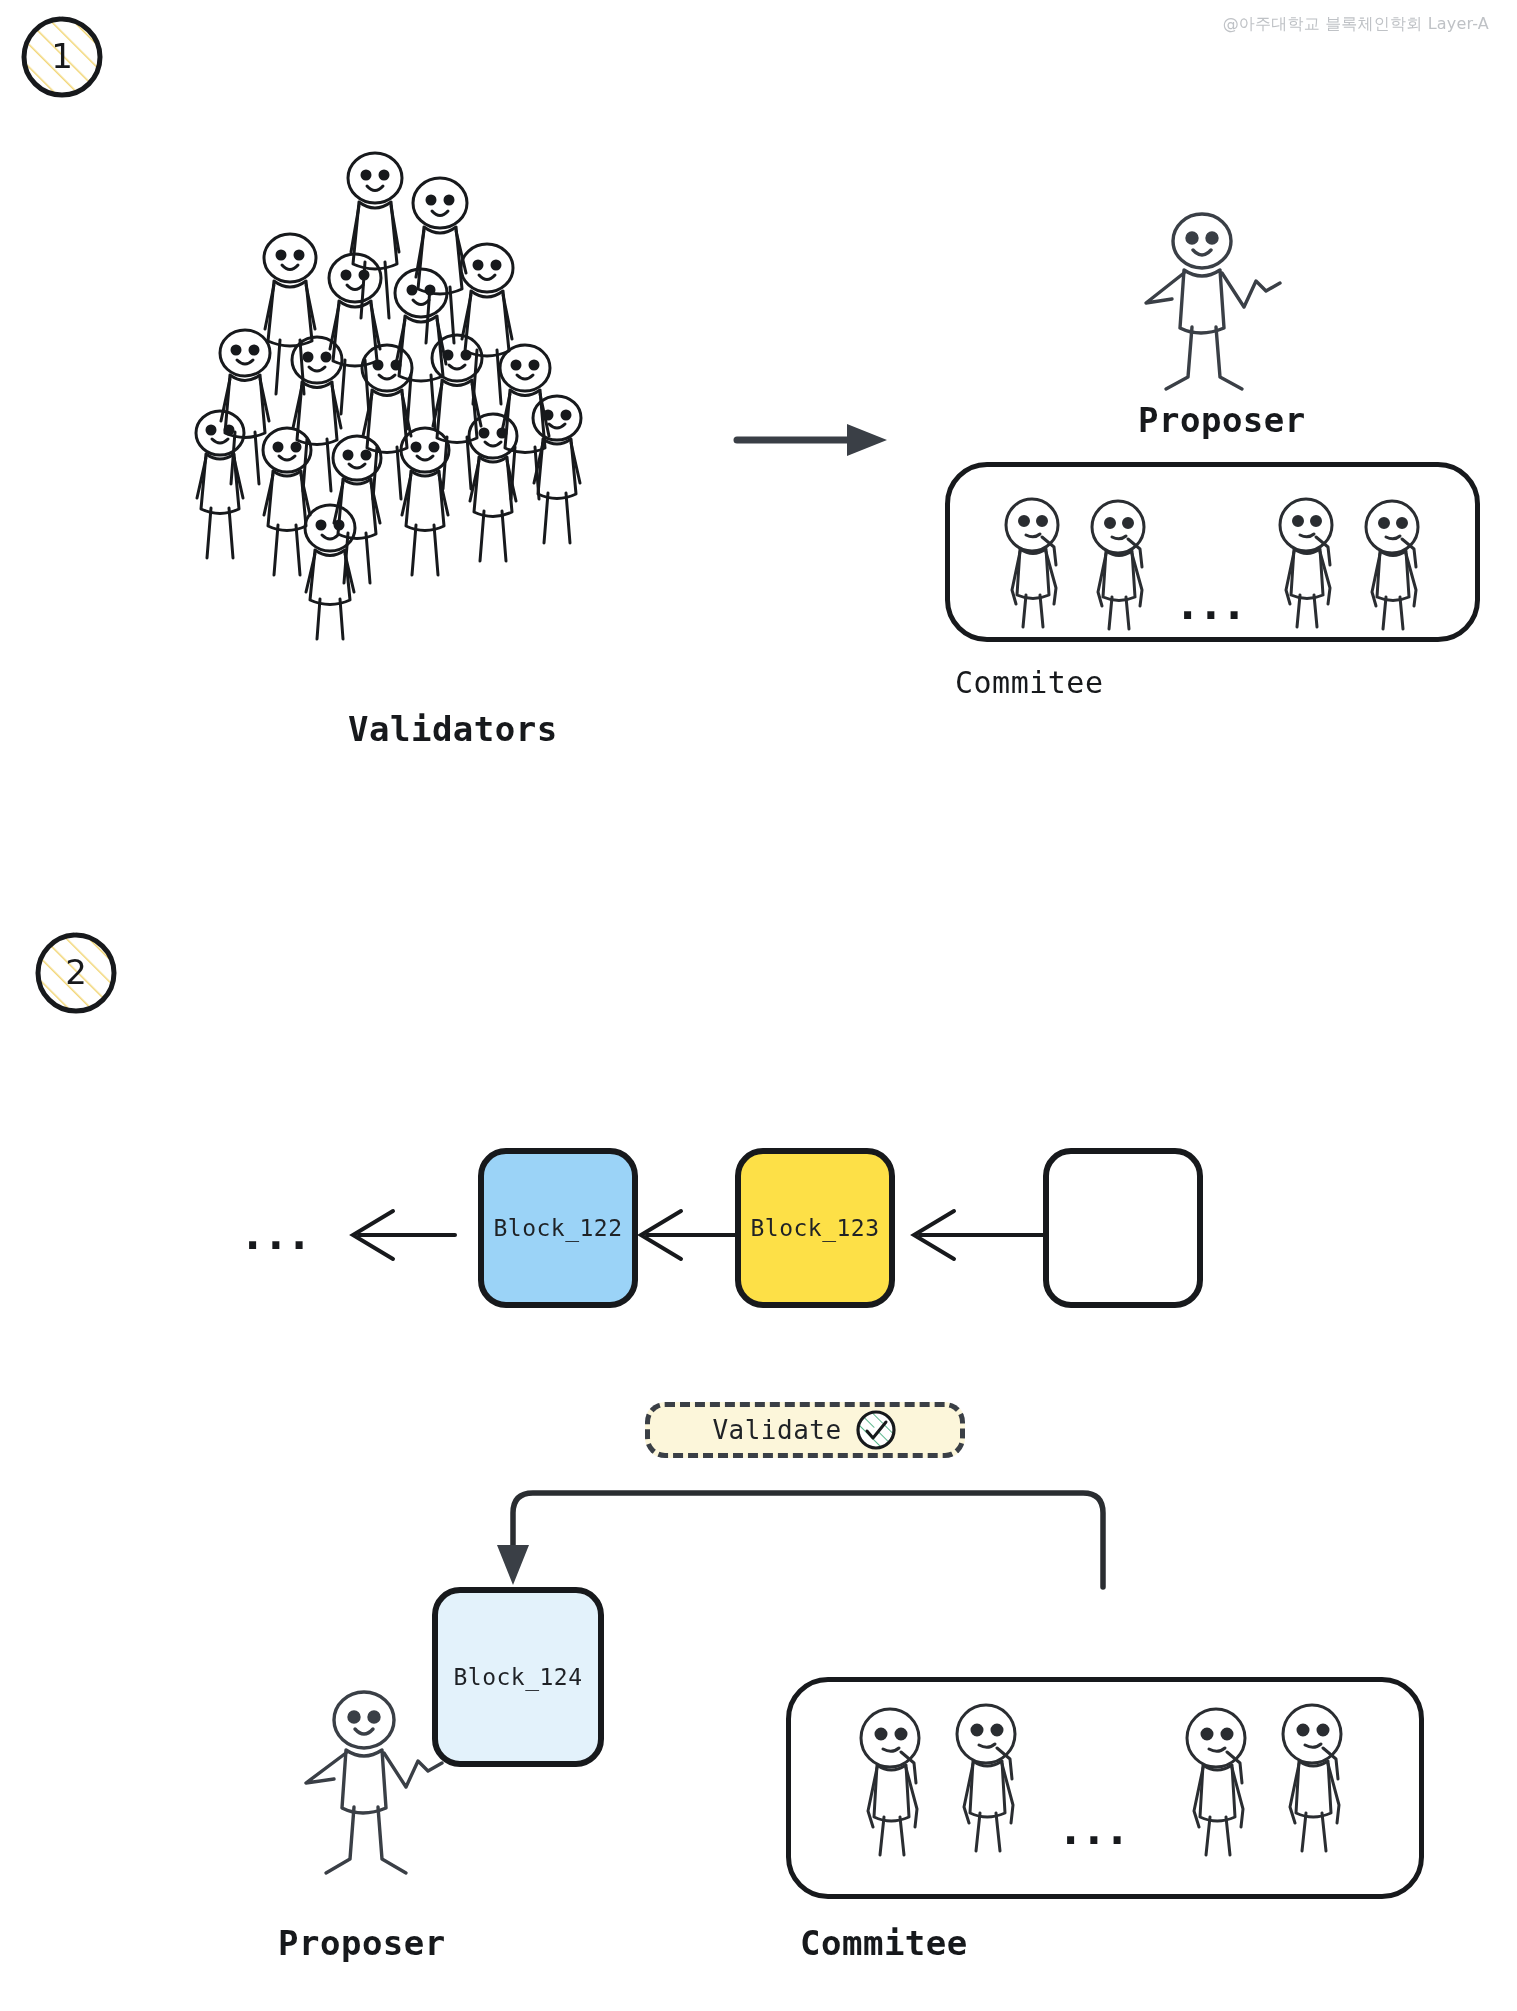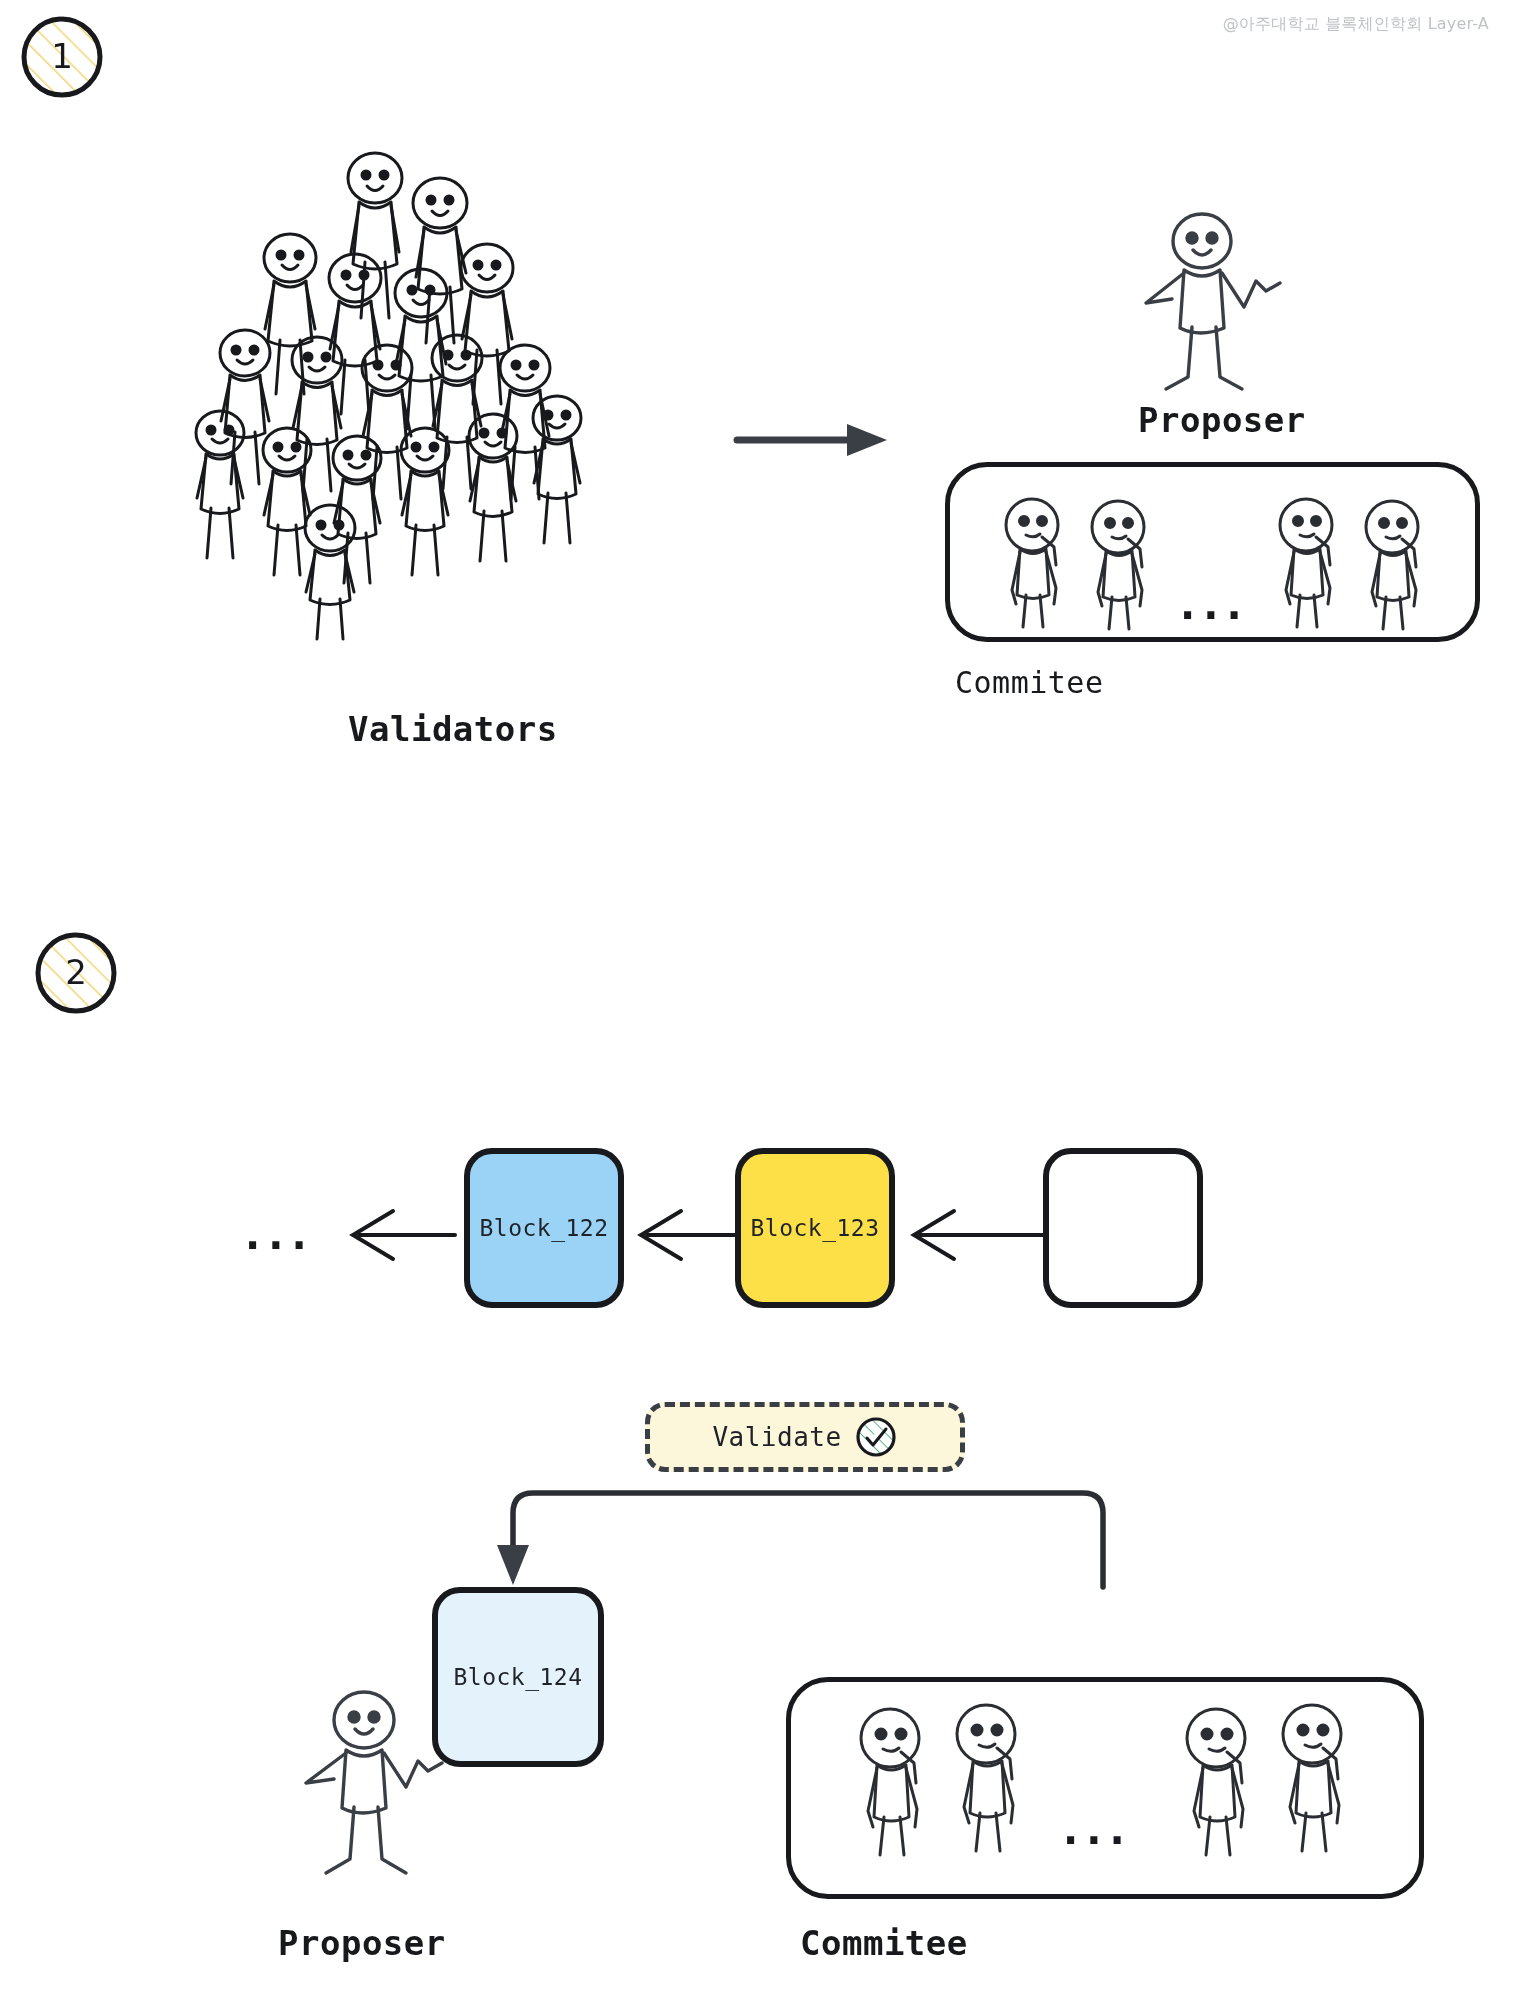--- a/index.html
+++ b/index.html
@@ -363,41 +363,41 @@
 
   <div class="abs dots" style="left:245px;top:1215px;">...</div>
 
   <div class="abs" style="left:337px;top:1207px;">
     <svg width="120" height="56" viewBox="0 0 120 56">
       <line x1="118" y1="28" x2="22" y2="28" stroke="#17191c" stroke-width="4" stroke-linecap="round"></line>
       <path d="M56 4 L16 28 L56 52" fill="none" stroke="#17191c" stroke-width="4" stroke-linecap="round"></path>
     </svg>
   </div>
 
-  <div class="abs block" style="left:464px;top:1148px;width:160px;height:160px;background:#9bd3f7;text-align:center;">Block_122</div>
+  <div class="abs block" style="left:478px;top:1148px;width:160px;height:160px;background:#9bd3f7;text-align:center;">Block_122</div>
 
   <div class="abs" style="left:625px;top:1207px;">
     <svg width="120" height="56" viewBox="0 0 120 56">
       <line x1="118" y1="28" x2="22" y2="28" stroke="#17191c" stroke-width="4" stroke-linecap="round"></line>
       <path d="M56 4 L16 28 L56 52" fill="none" stroke="#17191c" stroke-width="4" stroke-linecap="round"></path>
     </svg>
   </div>
 
   <div class="abs block" style="left:735px;top:1148px;width:160px;height:160px;background:#fde047;">Block_123</div>
 
   <div class="abs" style="left:898px;top:1207px;">
     <svg width="148" height="56" viewBox="0 0 148 56">
       <line x1="146" y1="28" x2="22" y2="28" stroke="#17191c" stroke-width="4" stroke-linecap="round"></line>
       <path d="M56 4 L16 28 L56 52" fill="none" stroke="#17191c" stroke-width="4" stroke-linecap="round"></path>
     </svg>
   </div>
 
   <div class="abs block" style="left:1043px;top:1148px;width:160px;height:160px;background:#ffffff;"></div>
 
-  <div class="abs validate-chip" style="left:645px;top:1402px;width:320px;height:70px;">
+  <div class="abs validate-chip" style="left:645px;top:1402px;width:320px;height:56px;">
     <span>Validate</span>
     <span>
       <svg width="44" height="44" viewBox="0 0 44 44">
         <defs>
           <clipPath id="clipChk">
               <circle cx="22" cy="22" r="18"></circle>
             </clipPath>
           <pattern id="hatchG" width="9" height="9" patternUnits="userSpaceOnUse" patternTransform="rotate(-45)">
             <rect width="9" height="9" fill="#ffffff"></rect>
             <line x1="0" y1="0" x2="0" y2="9" stroke="#2fa56f" stroke-width="1.6"></line>

